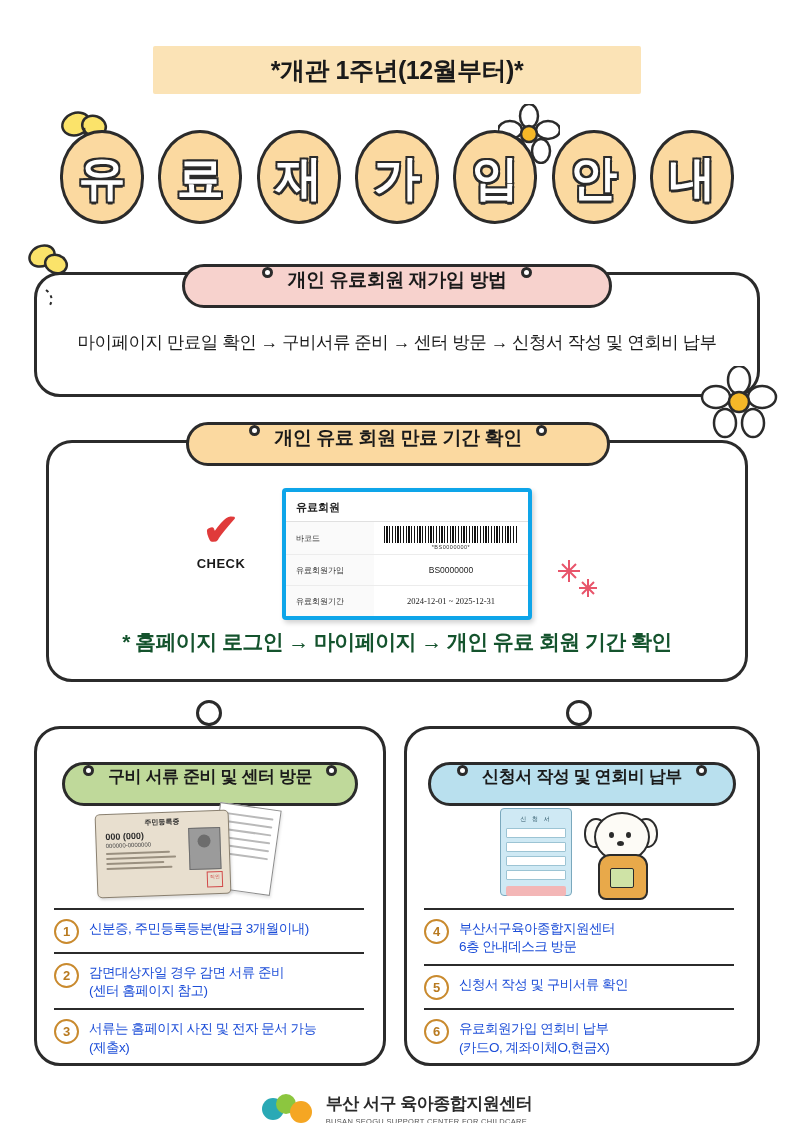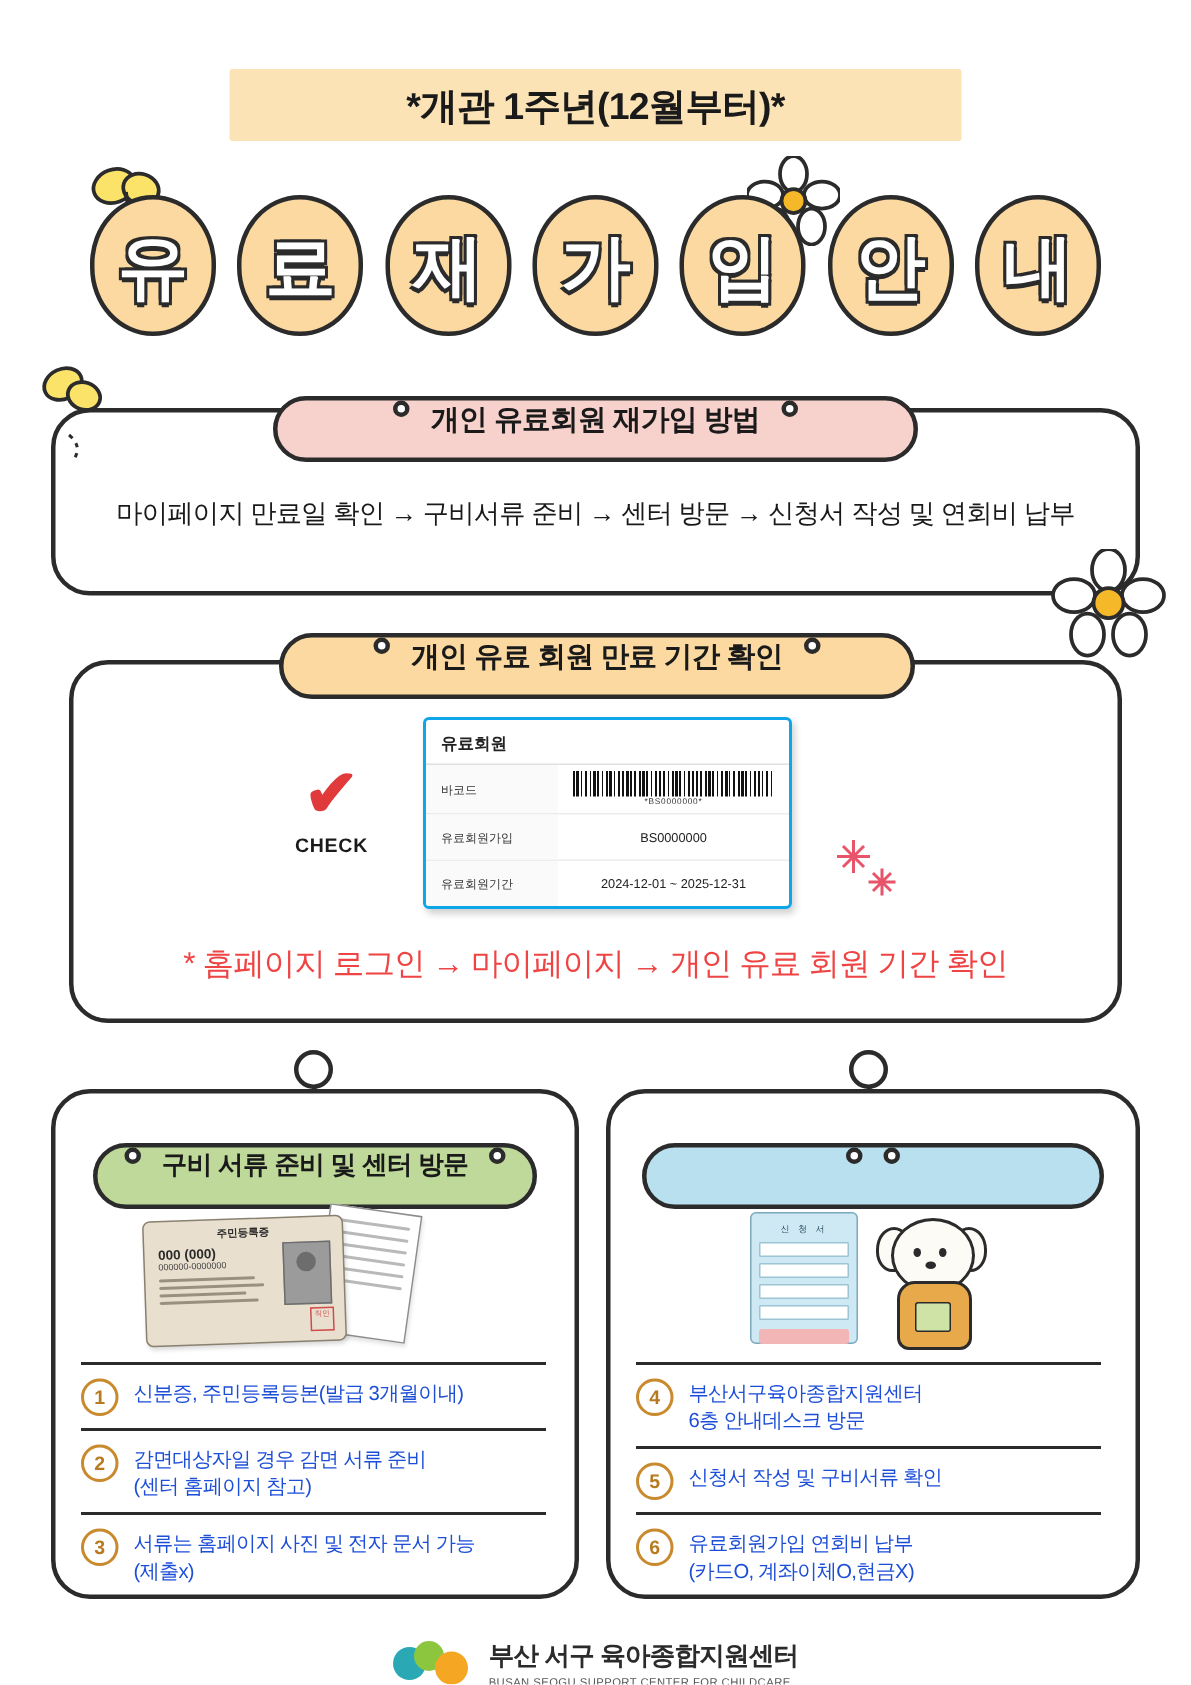--- a/index.html
+++ b/index.html
@@ -146,42 +146,42 @@
     font-size: 13px;
     font-weight: bold;
     letter-spacing: 0.5px;
     margin-top: 4px;
     color: #1a1a1a;
   }
 
   .card-panel {
     position: absolute;
     left: 282px;
-    top: 478px;
+    top: 488px;
     width: 242px;
     background: #ffffff;
-    border: 2px solid #0ea5e9;
+    border: 4px solid #0ea5e9;
     border-radius: 4px;
     box-shadow: 2px 3px 5px rgba(0,0,0,0.18);
     overflow: hidden;
   }
   .cp-title {
     font-size: 11px;
     font-weight: bold;
     padding: 8px 10px 6px 10px;
     border-bottom: 1px solid #e0e0e0;
     color: #222;
   }
   .cp-row {
     display: flex;
     border-bottom: 1px solid #ececec;
     min-height: 30px;
     align-items: center;
   }
-  .cp-row:last-child { border-bottom: none; }
+  .cp-row:last-child { border-bottom: none; font-family: Liberation Serif, serif; }
   .cp-key {
     width: 78px;
     font-size: 8px;
     padding-left: 10px;
     color: #333;
     background: #fafafa;
     align-self: stretch;
     display: flex;
     align-items: center;
   }
@@ -212,21 +212,22 @@
   }
 
   .sec2-foot {
     position: absolute;
     left: 46px;
     top: 628px;
     width: 702px;
     text-align: center;
     font-size: 21px;
     letter-spacing: -0.6px;
-    color: #ef4444;
+    color: #14532d;
+    font-weight: bold;
   }
 
   
   .magnifier {
     position: absolute;
     width: 26px;
     height: 26px;
     border: 3px solid #2b2b2b;
     border-radius: 50%;
     background: #ffffff;
@@ -665,20 +666,21 @@
   <div class="nl-item">
     <div class="nl-num">3</div>
     <div class="nl-text" style="white-space:pre-line">서류는 홈페이지 사진 및 전자 문서 가능
 (제출x)</div>
   </div>
 </div>
 
 <div class="card" id="sec4"></div>
 <div class="pill" id="pill4">
   <span class="dot"></span>
+  <span class="pill-text">신청서 작성 및 연회비 납부</span>
   <span class="dot"></span>
 </div>
 
 <div class="formimg">
   <div class="ft">신 청 서</div>
   <div class="fr"></div>
   <div class="fr"></div>
   <div class="fr"></div>
   <div class="fr"></div>
   <div class="fbtn"></div>

